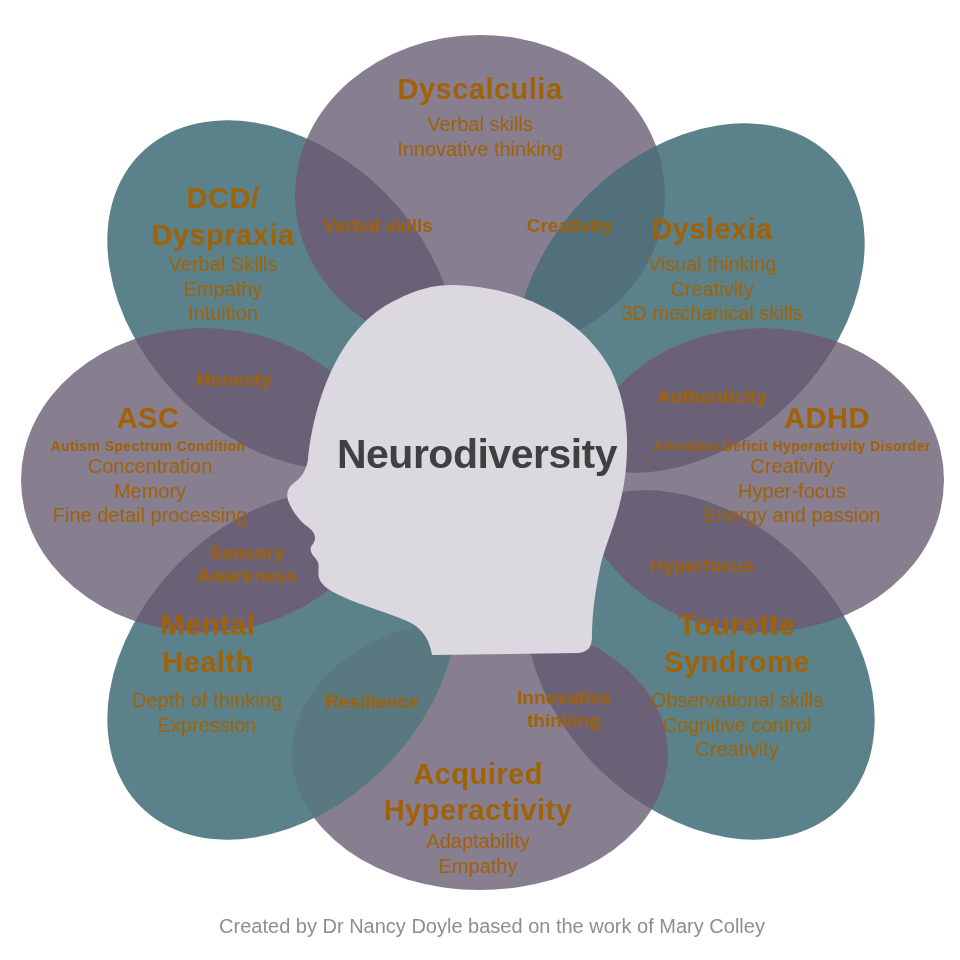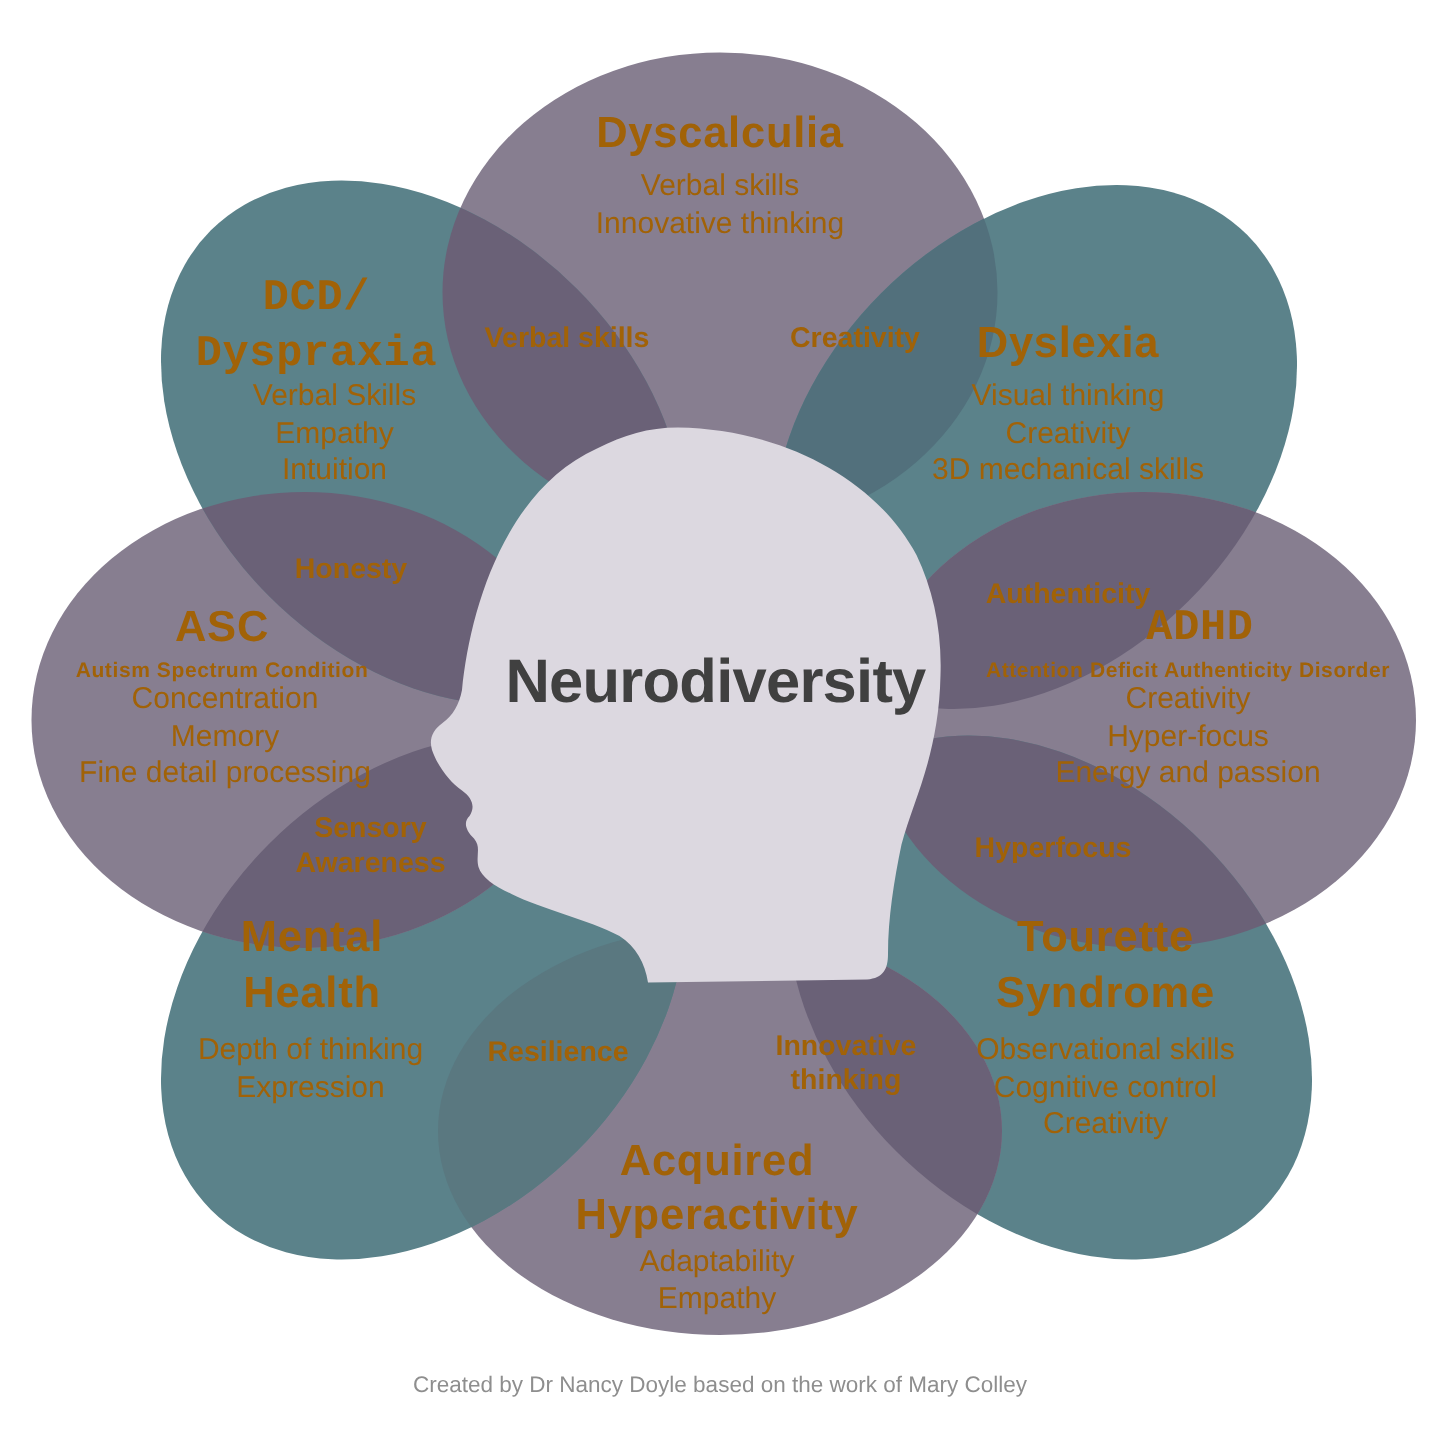--- a/index.html
+++ b/index.html
@@ -10,21 +10,21 @@
   #flower{position:absolute;left:0;top:0;}
   .txt{position:absolute;transform:translateX(-50%);text-align:center;color:#a16207;}
   .petal-title{font-size:29px;font-weight:bold;line-height:37px;letter-spacing:.5px;white-space:nowrap;}
   .petal-title.wrap{white-space:normal;}
   .petal-sub{font-size:14px;font-weight:bold;letter-spacing:.4px;white-space:nowrap;}
   .petal-items{font-size:20px;font-weight:400;line-height:24.5px;}
   .petal-items div{white-space:nowrap;}
   .lens-label{font-size:19px;font-weight:bold;line-height:23px;white-space:nowrap;}
   .lens-label.wrap{white-space:normal;}
   .center-title{font-size:41px;font-weight:bold;letter-spacing:-.5px;white-space:nowrap;}
-  .credit{font-size:15px;font-weight:400;white-space:nowrap;}
+  .credit{font-size:20px;font-weight:400;white-space:nowrap;margin-left:12px;}
 </style>
 </head>
 <body>
 
 <div id="canvas">
 
   <svg id="flower" width="960" height="960" viewBox="0 0 960 960">
     <defs>
       <clipPath id="clip-p0">
           <ellipse cx="480" cy="195" rx="185" ry="160"></ellipse>
@@ -108,21 +108,21 @@
   </svg>
 
   <div class="txt center-title" style="left: 477px; top: 431px; color: #404040;">Neurodiversity</div>
 
   <div class="txt petal-title" style="left:480px;top:71px;">Dyscalculia</div>
   <div class="txt petal-items" style="left:480px;top:112px;">
     <div>Verbal skills</div>
     <div>Innovative thinking</div>
   </div>
 
-  <div class="txt petal-title wrap" style="left:211px;top:180px;width:180px;font-family:Liberation Mono, monospace;">DCD/ Dyspraxia</div>
+  <div class="txt petal-title wrap" style="left:223px;top:180px;width:180px;">DCD/ Dyspraxia</div>
   <div class="txt petal-items" style="left:223px;top:252px;">
     <div>Verbal Skills</div>
     <div>Empathy</div>
     <div>Intuition</div>
   </div>
 
   <div class="txt petal-title" style="left:712px;top:211px;">Dyslexia</div>
   <div class="txt petal-items" style="left:712px;top:252px;">
     <div>Visual thinking</div>
     <div>Creativity</div>
@@ -130,22 +130,22 @@
   </div>
 
   <div class="txt petal-title" style="left:148px;top:400px;">ASC</div>
   <div class="txt petal-sub" style="left:148px;top:438px;">Autism Spectrum Condition</div>
   <div class="txt petal-items" style="left:150px;top:454px;">
     <div>Concentration</div>
     <div>Memory</div>
     <div>Fine detail processing</div>
   </div>
 
-  <div class="txt petal-title" style="left:800px;top:400px;font-family:Liberation Mono, monospace;">ADHD</div>
-  <div class="txt petal-sub" style="left:792px;top:438px;">Attention Deficit Authenticity Disorder</div>
+  <div class="txt petal-title" style="left:827px;top:400px;">ADHD</div>
+  <div class="txt petal-sub" style="left:792px;top:438px;">Attention Deficit Hyperactivity Disorder</div>
   <div class="txt petal-items" style="left:792px;top:454px;">
     <div>Creativity</div>
     <div>Hyper-focus</div>
     <div>Energy and passion</div>
   </div>
 
   <div class="txt petal-title wrap" style="left:208px;top:607px;width:140px;">Mental Health</div>
   <div class="txt petal-items" style="left:207px;top:688px;">
     <div>Depth of thinking</div>
     <div>Expression</div>

